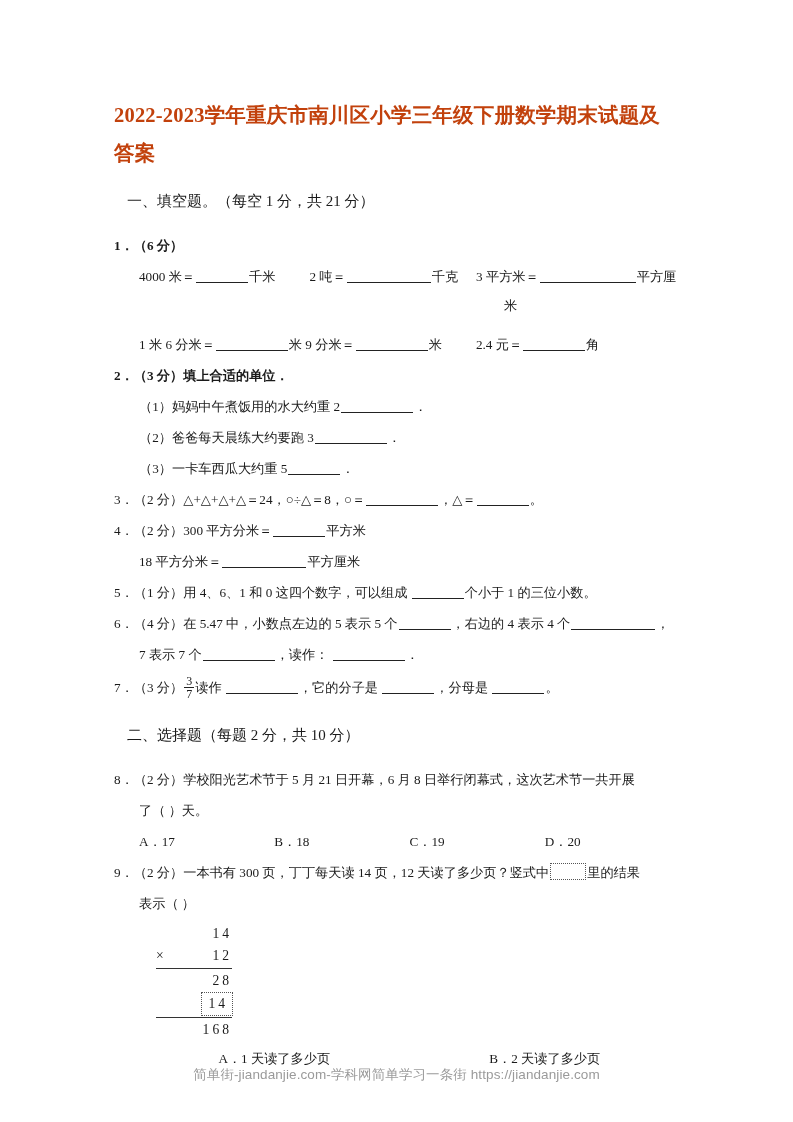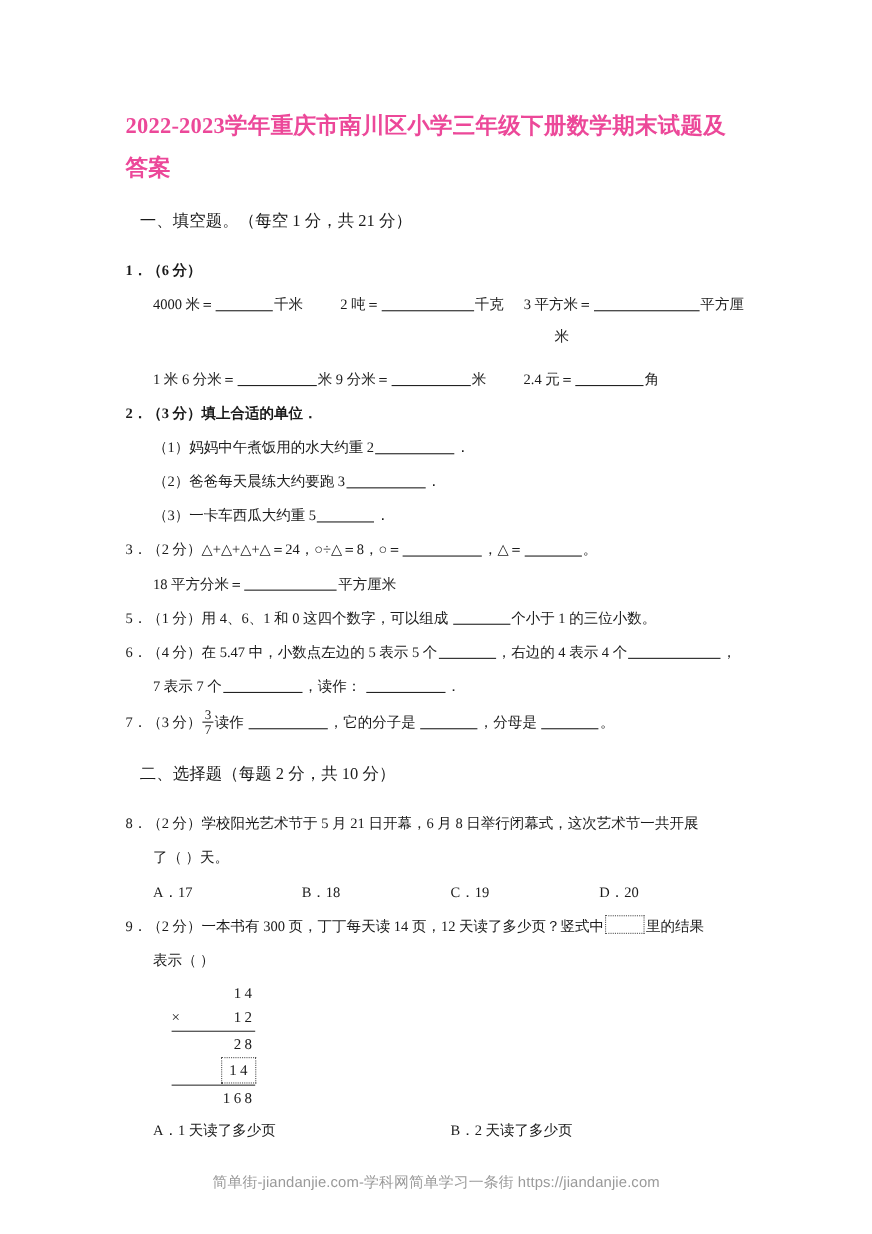--- a/index.html
+++ b/index.html
@@ -28,21 +28,21 @@
     width: 566px;
   }
 
   
   .doc-title {
     font-size: 20.5px;
     font-weight: bold;
     line-height: 38px;
     letter-spacing: 0.2px;
     margin: 0 0 10px 0;
-    color: #ec4899;
+    color: #c2410c;
   }
 
   
   .section-head {
     font-size: 15px;
     line-height: 32px;
     margin: 13px;
     white-space: nowrap;
   }
   .q {
@@ -111,21 +111,21 @@
     display: flex;
     justify-content: center;
   }
   .choices .c { width: 142px; }
   .choices2 {
     font-size: 13.2px;
     line-height: 31px;
     padding-left: 25px;
     display: flex;
   }
-  .choices2 .c { width: 278px; }
+  .choices2 .c { width: 278px; text-align: center; }
 
   
   .dotbox {
     display: inline-block;
     border: 1.3px dotted #555;
     width: 34px;
     height: 15px;
     vertical-align: -3px;
     margin: 0 1px;
   }
@@ -203,20 +203,21 @@
       <span>1 米 6 分米＝</span><span class="blank b-l"></span><span>米 9 分米＝</span><span class="blank b-l"></span><span>米</span><span class="cell-gap-a"></span><span>2.4 元＝</span><span class="blank b-m"></span><span>角</span>
     </div>
 
     <p class="q">2．（3 分）填上合适的单位．</p>
     <p class="q-line indent1"><span>（1）妈妈中午煮饭用的水大约重 2</span><span class="blank b-l"></span><span>．</span></p>
     <p class="q-line indent1"><span>（2）爸爸每天晨练大约要跑 3</span><span class="blank b-l"></span><span>．</span></p>
     <p class="q-line indent1"><span>（3）一卡车西瓜大约重 5</span><span class="blank b-s"></span><span>．</span></p>
 
     <p class="q-line"><span>3．（2 分）</span><span>△+△+△+△＝24，○÷△＝8，○＝</span><span class="blank b-l"></span><span>，△＝</span><span class="blank b-s"></span><span>。</span></p>
 
+    <p class="q-line"><span>4．（2 分）300 平方分米＝</span><span class="blank b-s"></span><span>平方米</span></p>
     <p class="q-line indent1"><span>18 平方分米＝</span><span class="blank b-xl"></span><span>平方厘米</span></p>
 
     <p class="q-line"><span>5．（1 分）用 4、6、1 和 0 这四个数字，可以组成</span>&nbsp;<span class="blank b-s"></span><span>个小于 1 的三位小数。</span></p>
 
     <p class="q-line"><span>6．（4 分）在 5.47 中，小数点左边的 5 表示 5 个</span><span class="blank b-s"></span><span>，右边的 4 表示 4 个</span><span class="blank b-xl"></span><span>，</span></p>
     <p class="q-line indent1"><span>7 表示 7 个</span><span class="blank b-l"></span><span>，读作：</span>&nbsp;<span class="blank b-l"></span><span>．</span></p>
 
     <p class="q-line" style="line-height:36px;"><span>7．（3 分）</span><span class="frac"><span class="nu">3</span><span class="de">7</span></span><span>读作</span>&nbsp;<span class="blank b-l"></span><span>，它的分子是</span>&nbsp;<span class="blank b-s"></span><span>，分母是</span>&nbsp;<span class="blank b-s"></span><span>。</span></p>
 
     <p class="section-head">二、选择题（每题 2 分，共 10 分）</p>

